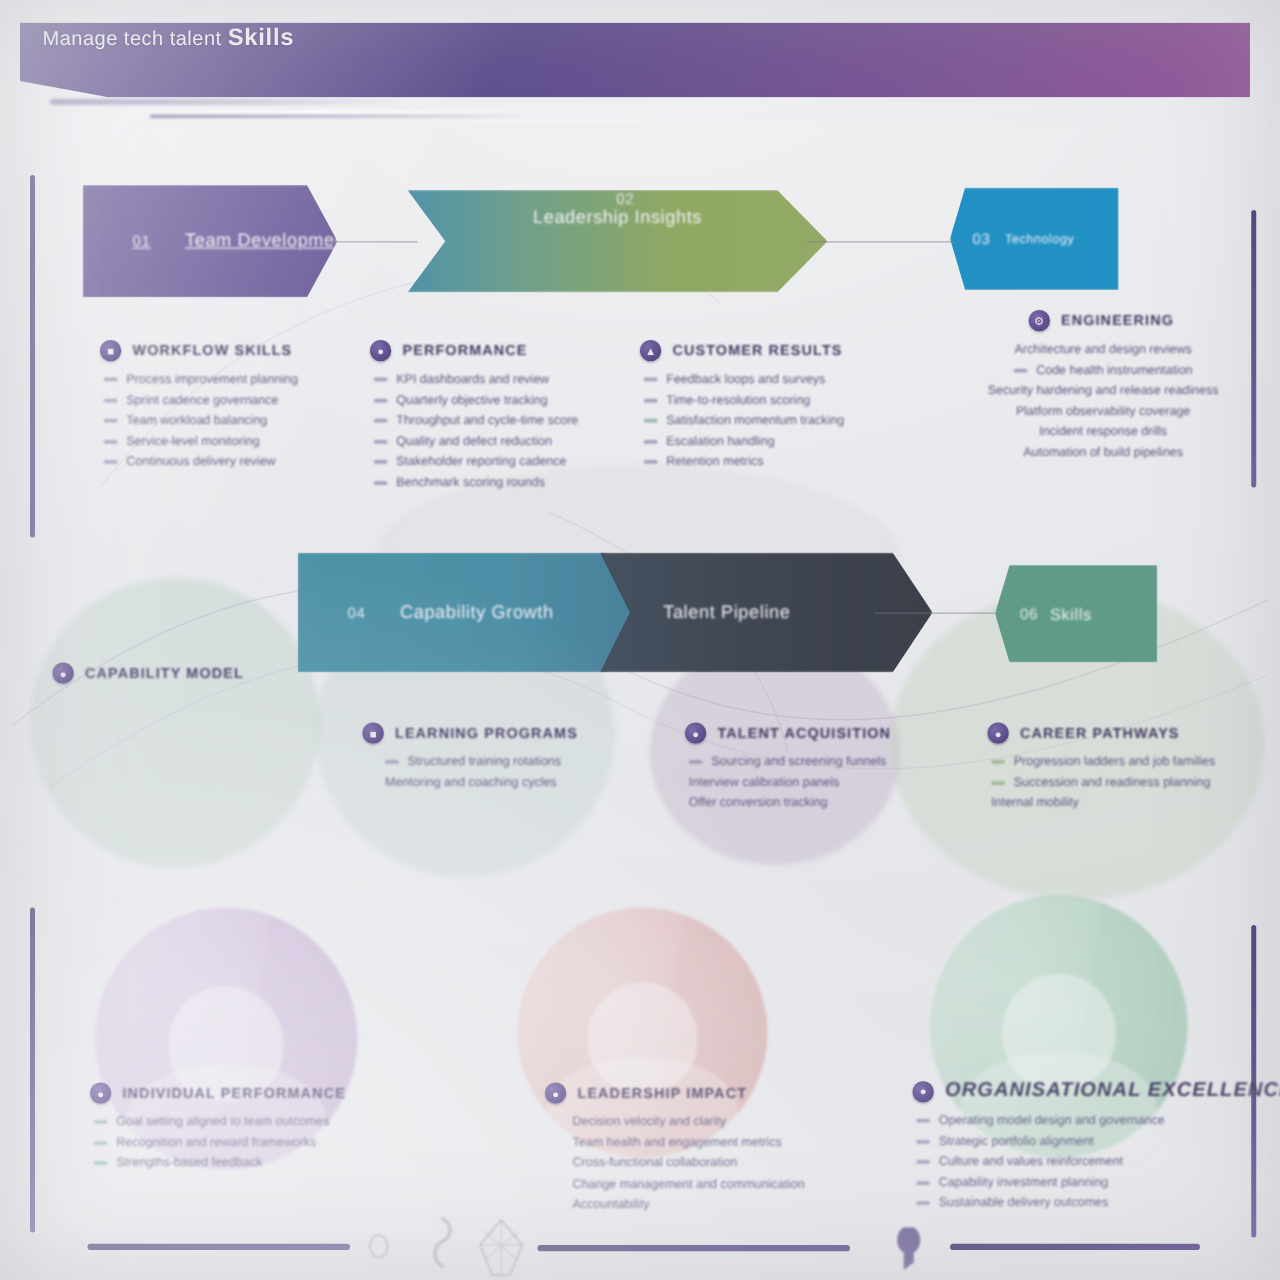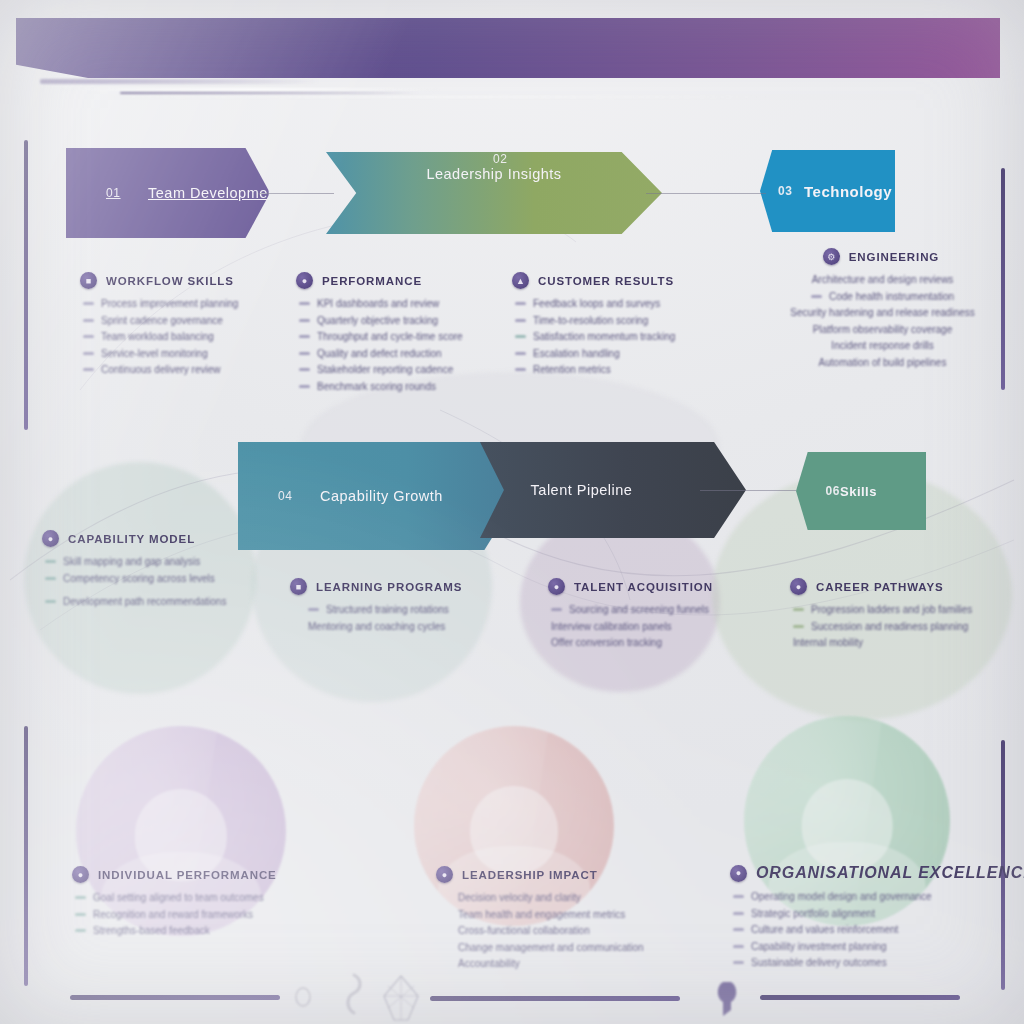--- a/index.html
+++ b/index.html
@@ -75,21 +75,21 @@
     position:absolute;display:flex;align-items:center;
     color:#f4f2f7;filter:blur(.75px);
     box-shadow:0 2px 7px rgba(90,85,110,.22);
   }
   .chev .num{
     font-size:12px;letter-spacing:.6px;opacity:.92;margin-left:40px;min-width:42px;
   }
   .chev .lbl{font-size:14.5px;letter-spacing:.5px;white-space:nowrap;}
   .chev-arrow{clip-path:polygon(0 0,88% 0,100% 50%,88% 100%,0 100%,9% 50%);}
   .chev-start{clip-path:polygon(0 0,88% 0,100% 50%,88% 100%,0 100%);}
-  .chev-tag{clip-path:polygon(9% 0,100% 0,100% 100%,9% 100%,0 50%);font-weight:bold;}
+  .chev-tag{clip-path:polygon(9% 0,100% 0,100% 100%,9% 100%,0 50%);}
   .connector{
     position:absolute;height:1px;background:rgba(120,118,140,.55);z-index:9;filter:blur(.4px);
   }
 
   
   .blk{position:absolute;z-index:20;}
   .blk-head{display:flex;align-items:center;gap:9px;margin-bottom:7px;}
   .badge{
     width:17px;height:17px;border-radius:50%;flex:0 0 auto;
     background:radial-gradient(circle at 35% 32%,#7a6aa8,#4b3d78);
@@ -165,20 +165,24 @@
   <svg class="swoosh" style="left:430px;top:400px;width:420px;height:240px;" viewBox="0 0 420 240">
     <path d="M10 10 C 120 60, 180 120, 200 200" fill="none" stroke="rgba(150,150,170,.4)" stroke-width="1"></path>
     <ellipse cx="190" cy="68" rx="22" ry="14" transform="rotate(-25 190 68)" fill="none" stroke="rgba(215,215,225,.7)" stroke-width="2"></ellipse>
   </svg>
 
   <div id="header"></div>
   <div class="header-streak hs3"></div>
   <div class="header-streak hs1"></div>
   <div class="header-streak hs4"></div>
   <div class="header-streak hs2"></div>
+  <div id="header-title">
+    <span>Manage tech talent</span>
+    <b>Skills</b>
+  </div>
 
   <div class="vrule vr-l1"></div>
   <div class="vrule vr-l2"></div>
   <div class="vrule vr-r1"></div>
   <div class="vrule vr-r2"></div>
 
   <div class="band">
     <div class="connector" style="left:258px;top:193px;width:76px;"></div>
     <div class="connector" style="left:646px;top:193px;width:120px;"></div>
 
@@ -187,21 +191,21 @@
       <span class="lbl">Team Development</span>
     </div>
 
     <div class="chev chev-arrow" style="left:326px;top:152px;width:336px;height:82px;background:linear-gradient(90deg,#4f93a8 0%,#6f9f8d 26%,#8fa863 62%,#93aa66 100%);flex-direction:column;">
       <span class="num">02</span>
       <span class="lbl">Leadership Insights</span>
     </div>
 
     <div class="chev chev-tag" style="left:760px;top:150px;width:135px;height:82px;background:#2191c4;">
       <span class="num" style="margin-left:18px;min-width:26px;">03</span>
-      <span class="lbl" style="font-size:15px;">Technology</span>
+      <span class="lbl" style="font-size:10px;">Technology</span>
     </div>
   </div>
 
   <div class="blk" style="left:80px;top:272px;width:200px;">
     <div class="blk-head">
       <span class="badge">■</span>
       <span class="blk-title">Workflow Skills</span>
     </div>
     <ul>
       <li>
@@ -313,55 +317,41 @@
         </li>
       <li>
           <span class="txt">Automation of build pipelines</span>
         </li>
     </ul>
   </div>
 
   <div class="band">
     <div class="connector" style="left:700px;top:490px;width:96px;"></div>
 
-    <div class="chev chev-start" style="left:238px;top:442px;width:280px;height:108px;background:linear-gradient(90deg,#4f93a8 0%,#4d8fa6 60%,#4a7f9a 100%);">
+    <div class="chev chev-start" style="left:238px;top:442px;width:280px;height:96px;background:linear-gradient(90deg,#4f93a8 0%,#4d8fa6 60%,#4a7f9a 100%);">
       <span class="num">04</span>
       <span class="lbl">Capability Growth</span>
     </div>
 
     <div class="chev chev-arrow" style="left:480px;top:442px;width:266px;height:96px;background:linear-gradient(90deg,#46515f 0%,#3f4551 55%,#3b4049 100%);">
       <span class="num" style="opacity:0;min-width:8px;margin-left:36px;">05</span>
       <span class="lbl">Talent Pipeline</span>
     </div>
 
     <div class="chev chev-tag" style="left:796px;top:452px;width:130px;height:78px;background:#5f9b86;">
-      <span class="num" style="margin-left:20px;min-width:24px;text-align:right;">06</span>
+      <span class="num" style="margin-left:20px;min-width:24px;">06</span>
       <span class="lbl" style="font-size:13px;">Skills</span>
     </div>
   </div>
 
   <div class="blk" style="left:42px;top:530px;width:200px;">
     <div class="blk-head">
       <span class="badge">●</span>
       <span class="blk-title">Capability Model</span>
     </div>
-    <ul>
-      <li>
-          <span class="dash teal"></span>
-          <span class="txt">Skill mapping and gap analysis</span>
-        </li>
-      <li>
-          <span class="dash teal"></span>
-          <span class="txt">Competency scoring across levels</span>
-        </li>
-      <li style="margin-top:8px;">
-          <span class="dash teal"></span>
-          <span class="txt">Development path recommendations</span>
-        </li>
-    </ul>
   </div>
 
   <div class="blk" style="left:290px;top:578px;width:200px;">
     <div class="blk-head">
       <span class="badge">■</span>
       <span class="blk-title">Learning Programs</span>
     </div>
     <ul style="padding-left:18px;">
       <li>
           <span class="dash"></span>

